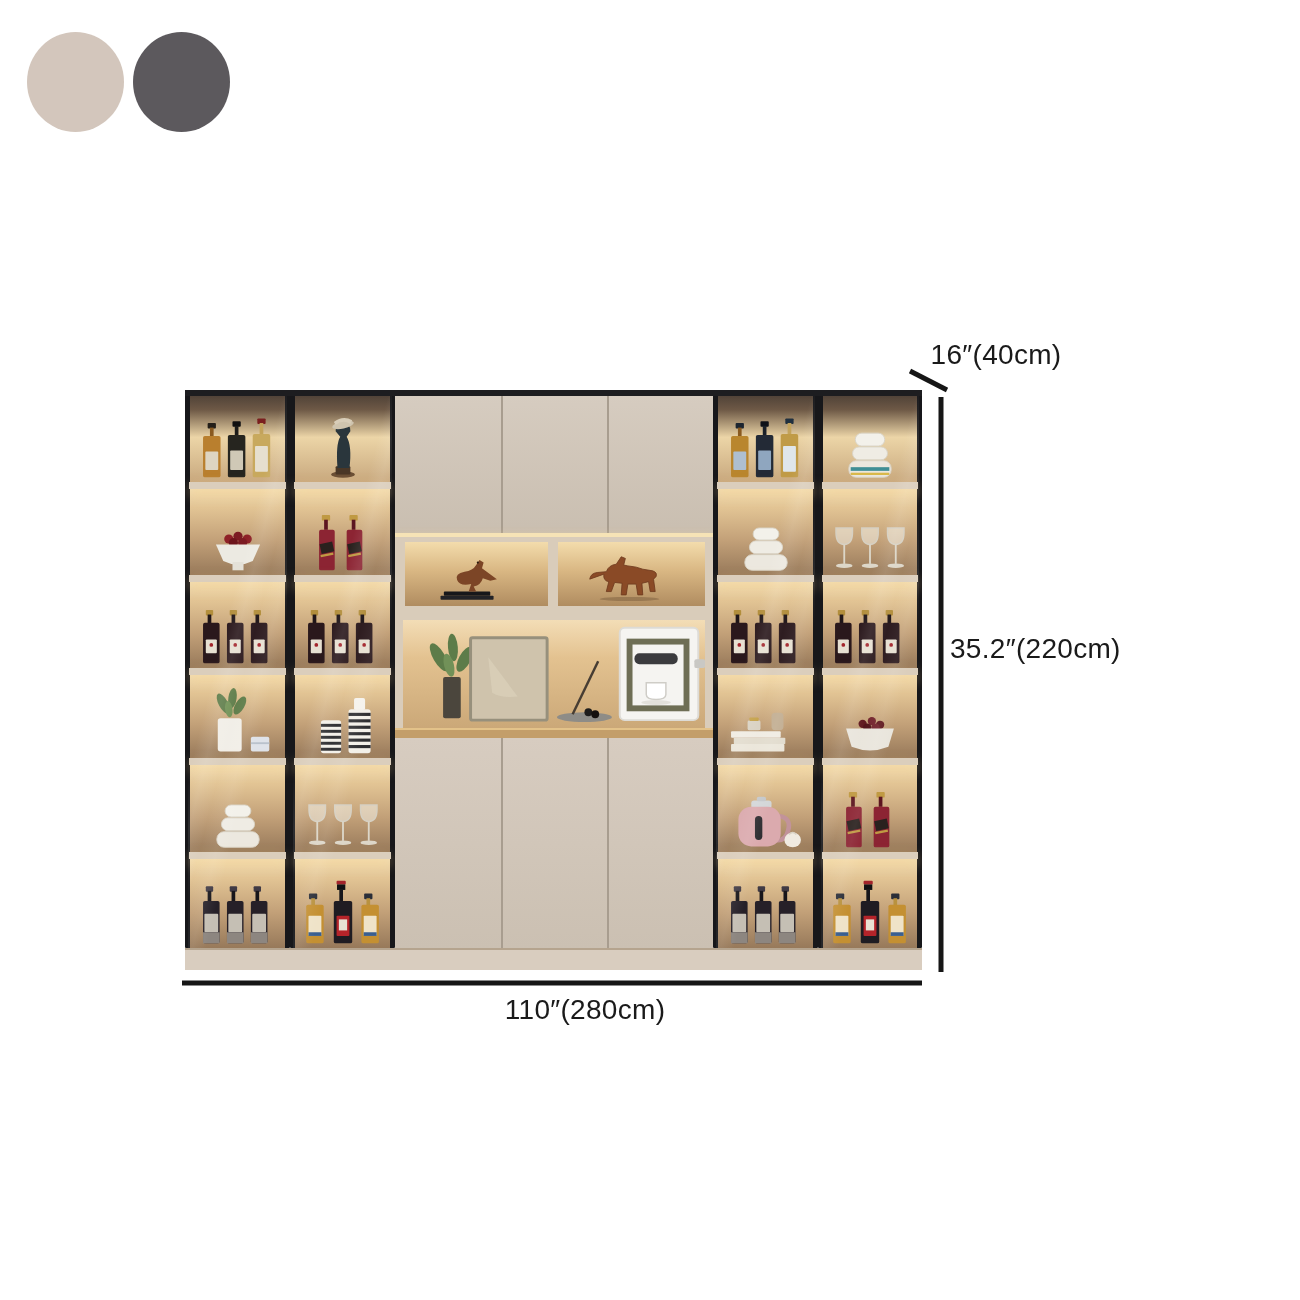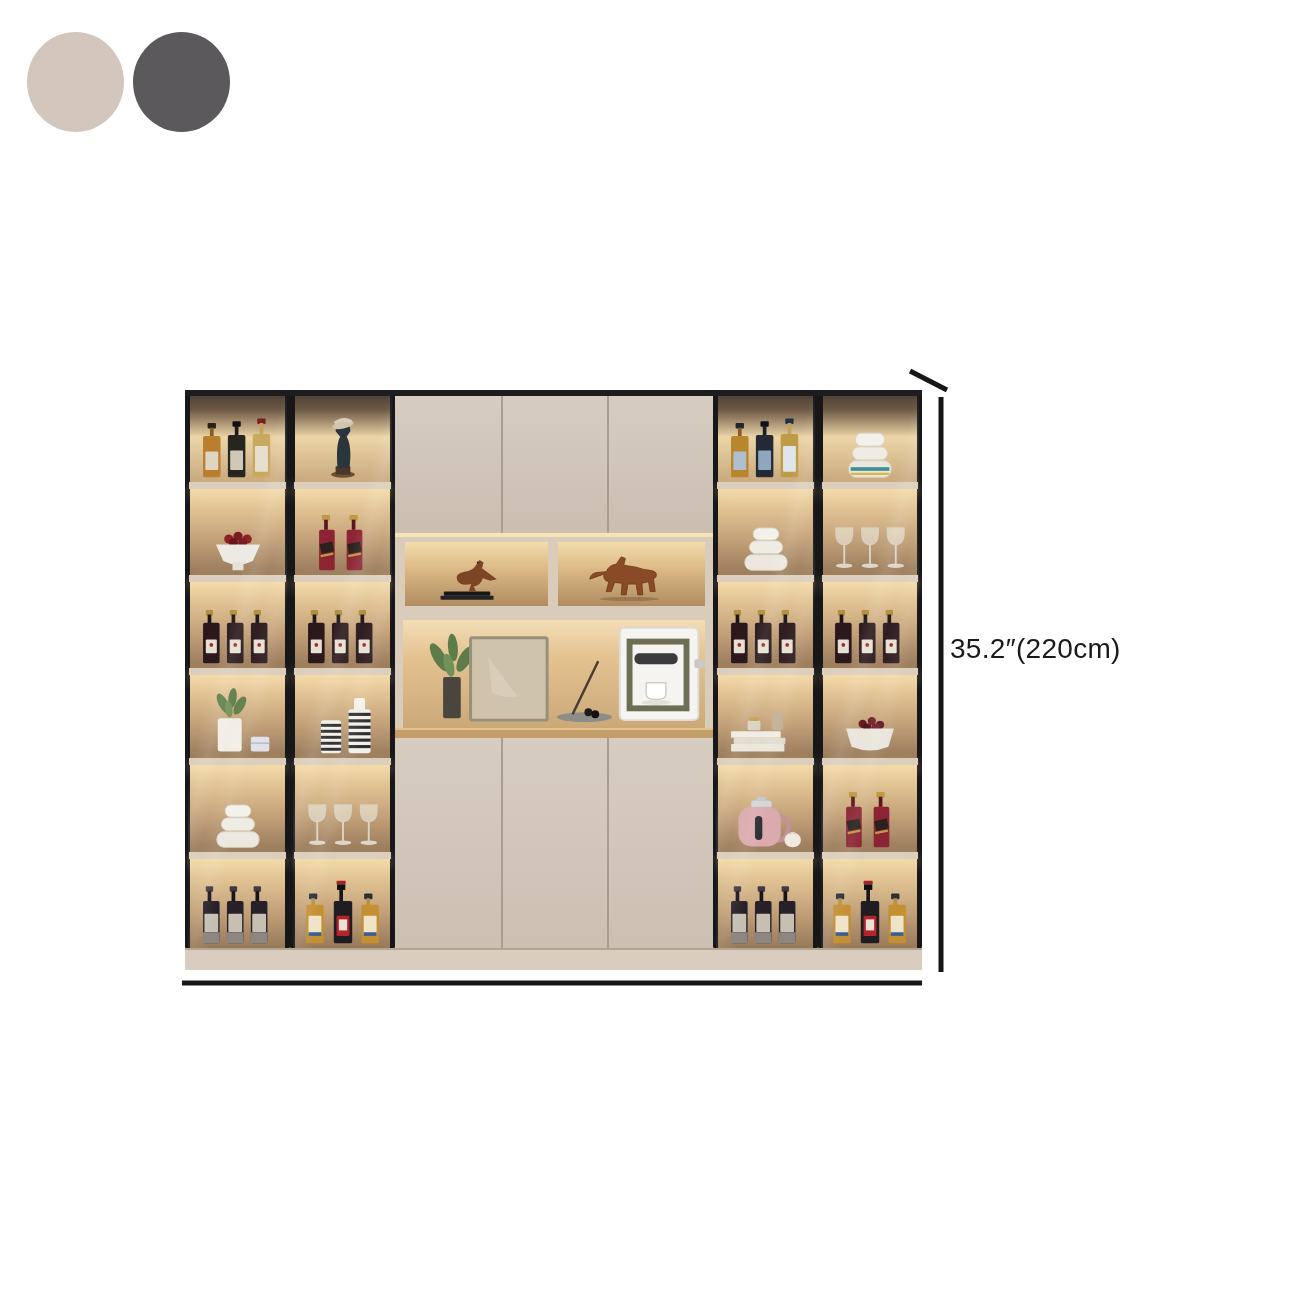--- a/index.html
+++ b/index.html
@@ -497,14 +497,16 @@
         <div class="glass"></div>
       </div>
     </div>
 
   <svg id="dims">
     <line x1="910" y1="371" x2="947" y2="390" stroke="#161616" stroke-width="5"></line>
     <line x1="941" y1="397" x2="941" y2="972" stroke="#161616" stroke-width="5"></line>
     <line x1="182" y1="983" x2="922" y2="983" stroke="#161616" stroke-width="5"></line>
   </svg>
 
+  <div class="dim" id="dim-depth">16″(40cm)</div>
   <div class="dim" id="dim-height">35.2″(220cm)</div>
+  <div class="dim" id="dim-width">110″(280cm)</div>
 </div>
 
 </body></html>

